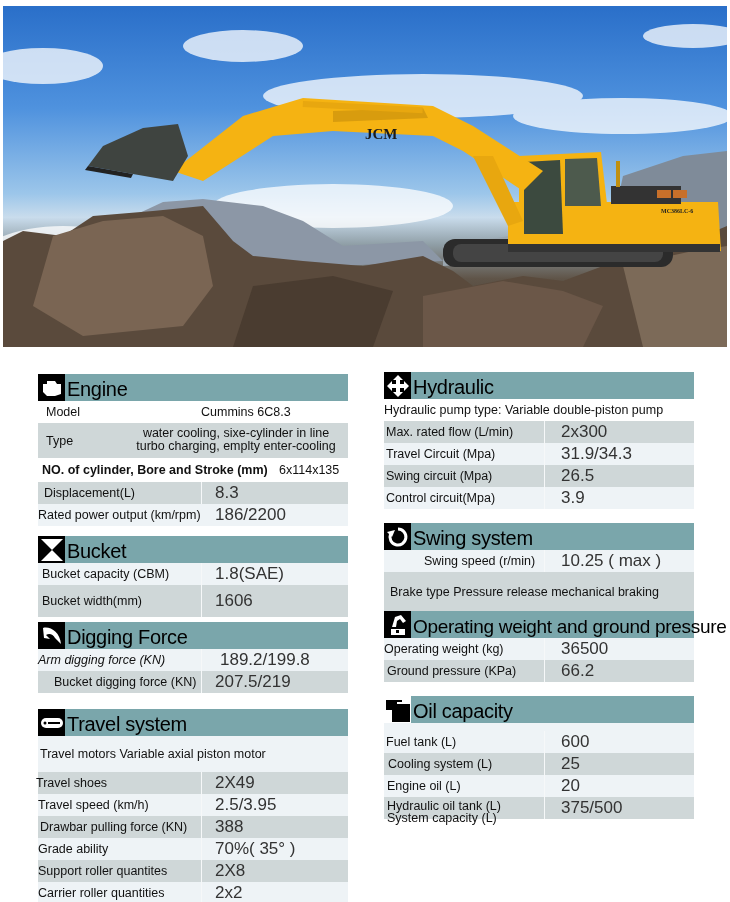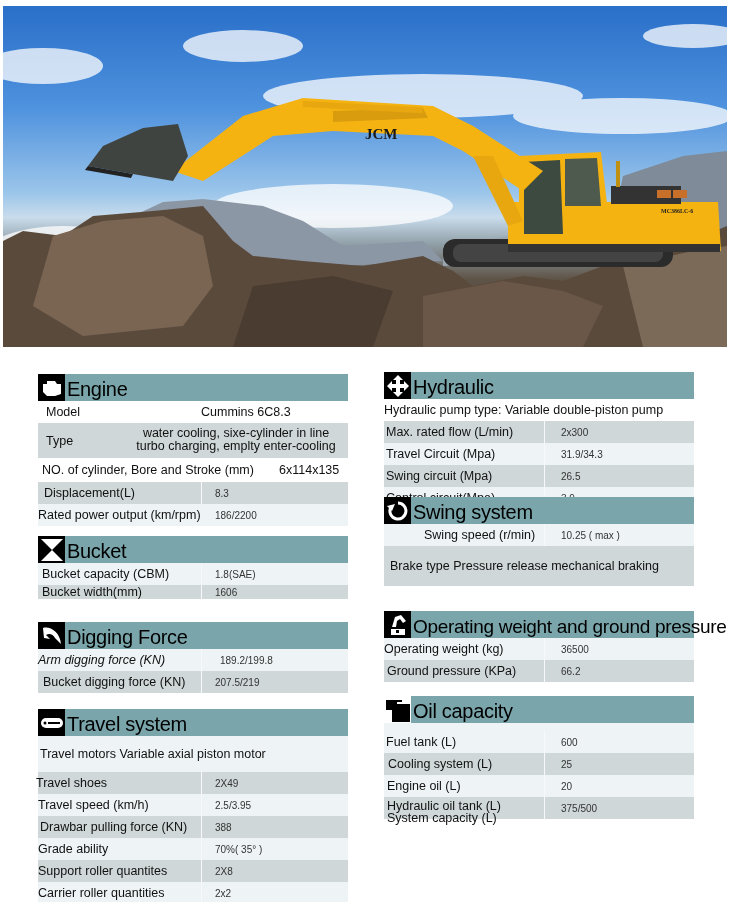--- a/index.html
+++ b/index.html
@@ -35,21 +35,21 @@
     white-space: nowrap;
   }
   .row {
     position: relative; display: flex; align-items: center;
     font-size: 12.5px; color: #111; white-space: nowrap;
   }
   .row.light { background: #eef3f6; }
   .row.dark { background: #cfd7d8; }
   .row.white { background: #ffffff; }
   .row .lbl { position: absolute; left: 6px; }
-  .row .val { position: absolute; color: #333; font-size: 10px; }
+  .row .val { position: absolute; color: #333; font-size: 17px; }
   .row .divider { position: absolute; top: 0; bottom: 0; width: 1px; background: #f6f8f9; }
 </style>
 </head>
 <body>
 
 <div class="hero">
   <svg width="724" height="341" viewBox="0 0 724 341">
 
     <g fill="#ffffff" opacity="0.75">
       <ellipse cx="40" cy="60" rx="60" ry="18"></ellipse>
@@ -118,21 +118,21 @@
       <span class="val" style="left:163px;color:#111;font-size:12.5px;">Cummins 6C8.3</span>
     </div>
     <div class="row dark" style="height:35px;">
       <span class="lbl" style="left:8px;">Type</span>
       <div style="position:absolute;left:88px;top:4px;line-height:13px;font-size:12.5px;color:#111;text-align:center;width:220px;">
         <div>water cooling, sixe-cylinder in line</div>
         <div>turbo charging, emplty enter-cooling</div>
       </div>
     </div>
     <div class="row white" style="height:24px;">
-      <span class="lbl" style="left:4px;">NO. of cylinder, Bore and Stroke (mm)</span>
+      <span class="lbl" style="left:4px;font-weight:bold;">NO. of cylinder, Bore and Stroke (mm)</span>
       <span class="val" style="left:241px;color:#111;font-size:12.5px;">6x114x135</span>
     </div>
     <div class="row dark" style="height:22px;">
       <span class="lbl">Displacement(L)</span>
       <div class="divider" style="left:163px;"></div>
       <span class="val" style="left:177px;">8.3</span>
     </div>
     <div class="row light" style="height:22px;">
       <span class="lbl" style="left:0px;">Rated power output (km/rpm)</span>
       <span class="val" style="left:177px;">186/2200</span>
@@ -147,21 +147,21 @@
             <polygon points="1,23 23,23 12,12" fill="#fff"></polygon>
           </svg>
       </div>
       <span class="sec-title">Bucket</span>
     </div>
     <div class="row light" style="height:22px;">
       <span class="lbl" style="left:4px;">Bucket capacity (CBM)</span>
       <div class="divider" style="left:163px;"></div>
       <span class="val" style="left:177px;">1.8(SAE)</span>
     </div>
-    <div class="row dark" style="height:14px;">
+    <div class="row dark" style="height:32px;">
       <span class="lbl" style="left:4px;">Bucket width(mm)</span>
       <div class="divider" style="left:163px;"></div>
       <span class="val" style="left:177px;">1606</span>
     </div>
   </div>
 
   <div class="section" style="top:622px;">
     <div class="sec-head">
       <div class="sec-icon">
         <svg width="24" height="24" viewBox="0 0 24 24">
@@ -169,21 +169,21 @@
           </svg>
       </div>
       <span class="sec-title">Digging Force</span>
     </div>
     <div class="row light" style="height:22px;">
       <span class="lbl" style="left:0;font-style:italic;">Arm digging force (KN)</span>
       <div class="divider" style="left:163px;"></div>
       <span class="val" style="left:182px;">189.2/199.8</span>
     </div>
     <div class="row dark" style="height:22px;">
-      <span class="lbl" style="left:5px;">Bucket digging force (KN)</span>
+      <span class="lbl" style="left:16px;">Bucket digging force (KN)</span>
       <div class="divider" style="left:163px;"></div>
       <span class="val" style="left:177px;">207.5/219</span>
     </div>
   </div>
 
   <div class="section" style="top:709px;">
     <div class="sec-head">
       <div class="sec-icon">
         <svg width="24" height="16" viewBox="0 0 24 16">
             <rect x="1" y="3" width="22" height="10" rx="5" fill="#fff"></rect>
@@ -258,21 +258,21 @@
       <div class="divider" style="left:160px;"></div>
       <span class="val" style="left:177px;">26.5</span>
     </div>
     <div class="row light" style="height:22px;">
       <span class="lbl" style="left:2px;">Control circuit(Mpa)</span>
       <div class="divider" style="left:160px;"></div>
       <span class="val" style="left:177px;">3.9</span>
     </div>
   </div>
 
-  <div class="section" style="top:497px;">
+  <div class="section" style="top:523px;">
     <div class="sec-head">
       <div class="sec-icon">
         <svg width="24" height="24" viewBox="0 0 24 24">
             <path d="M12 4 A8 8 0 1 1 4.5 9" stroke="#fff" stroke-width="3" fill="none"></path>
             <polygon points="1,7 9,5 6,12" fill="#fff"></polygon>
           </svg>
       </div>
       <span class="sec-title">Swing system</span>
     </div>
     <div class="row light" style="height:22px;">

